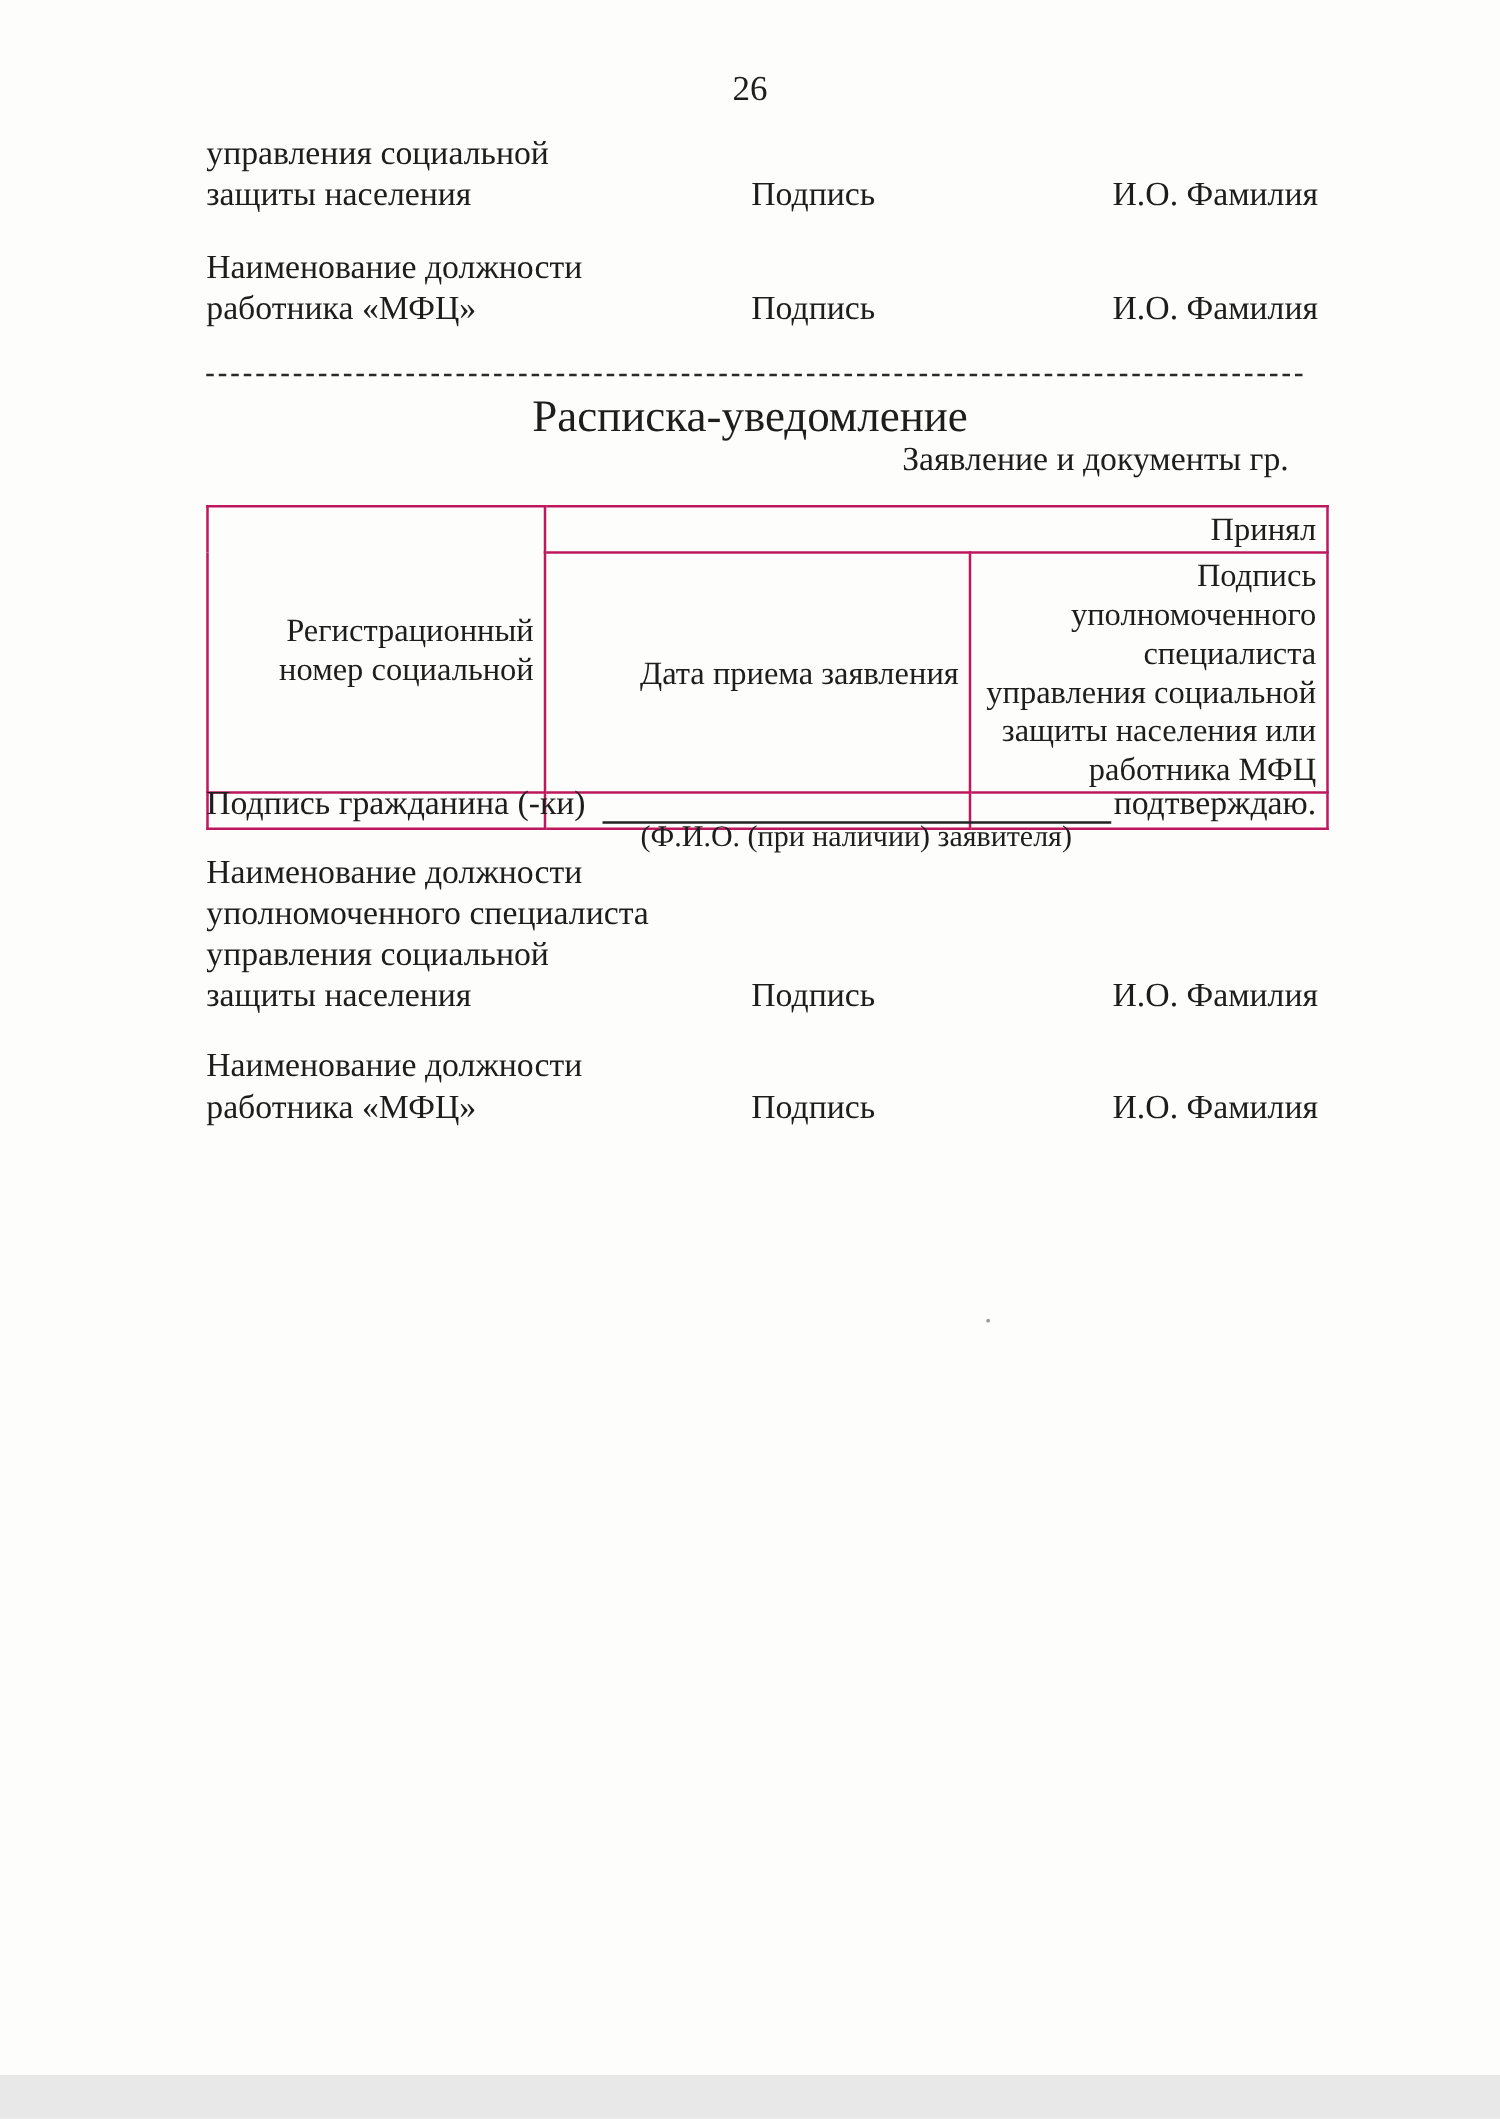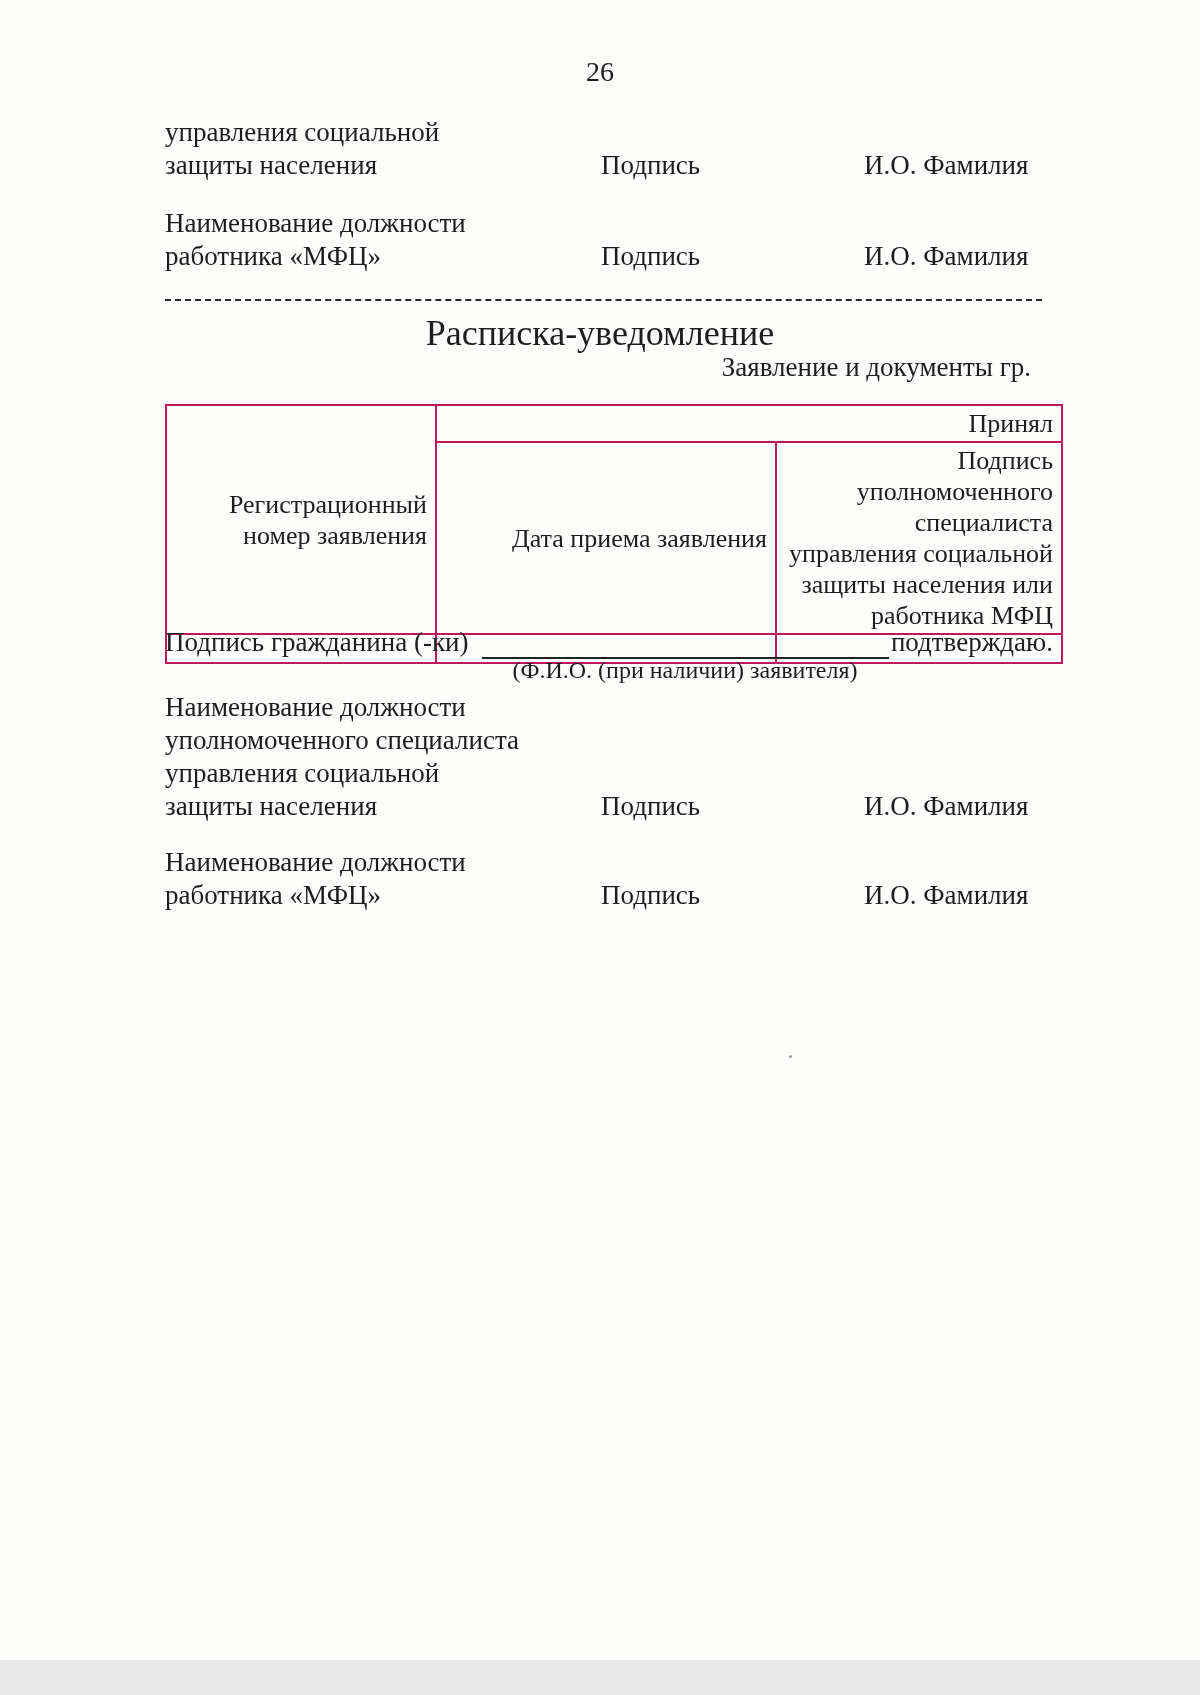--- a/index.html
+++ b/index.html
@@ -26,34 +26,33 @@
     left: 0;
     width: 1200px;
     text-align: center;
     font-size: 28px;
   }
 
   .sig-row {
     position: absolute;
     left: 165px;
     width: 890px;
-    margin-top: 10px;
   }
   .sig-left {
     white-space: pre-line;
     max-width: 430px;
   }
   .sig-mid {
     position: absolute;
     left: 436px;
     bottom: 0;
   }
   .sig-right {
     position: absolute;
-    left: 699px;
+    left: 725px;
     bottom: 0;
   }
 
   .dashed {
     position: absolute;
     top: 299px;
     left: 165px;
     width: 877px;
     border-top: 2px dashed #2a2a2a;
   }
@@ -167,21 +166,21 @@
   <div class="receipt-title">Расписка-уведомление</div>
 
   <div class="app-line">
     <span>Заявление и документы гр.</span>
     <span class="fill-line"></span>
   </div>
 
   <table class="receipt-table">
     <tbody>
         <tr>
-      <td class="c1" rowspan="2">Регистрационный номер заявления</td>
+      <td class="c1" rowspan="2">Регистрационный номер социальной</td>
       <td class="acc" colspan="2">Принял</td>
     </tr>
     <tr>
       <td class="c2">Дата приема заявления</td>
       <td class="c3">Подпись уполномоченного специалиста управления социальной защиты населения или работника МФЦ</td>
     </tr>
     <tr class="empty">
       <td></td>
       <td></td>
       <td></td>

